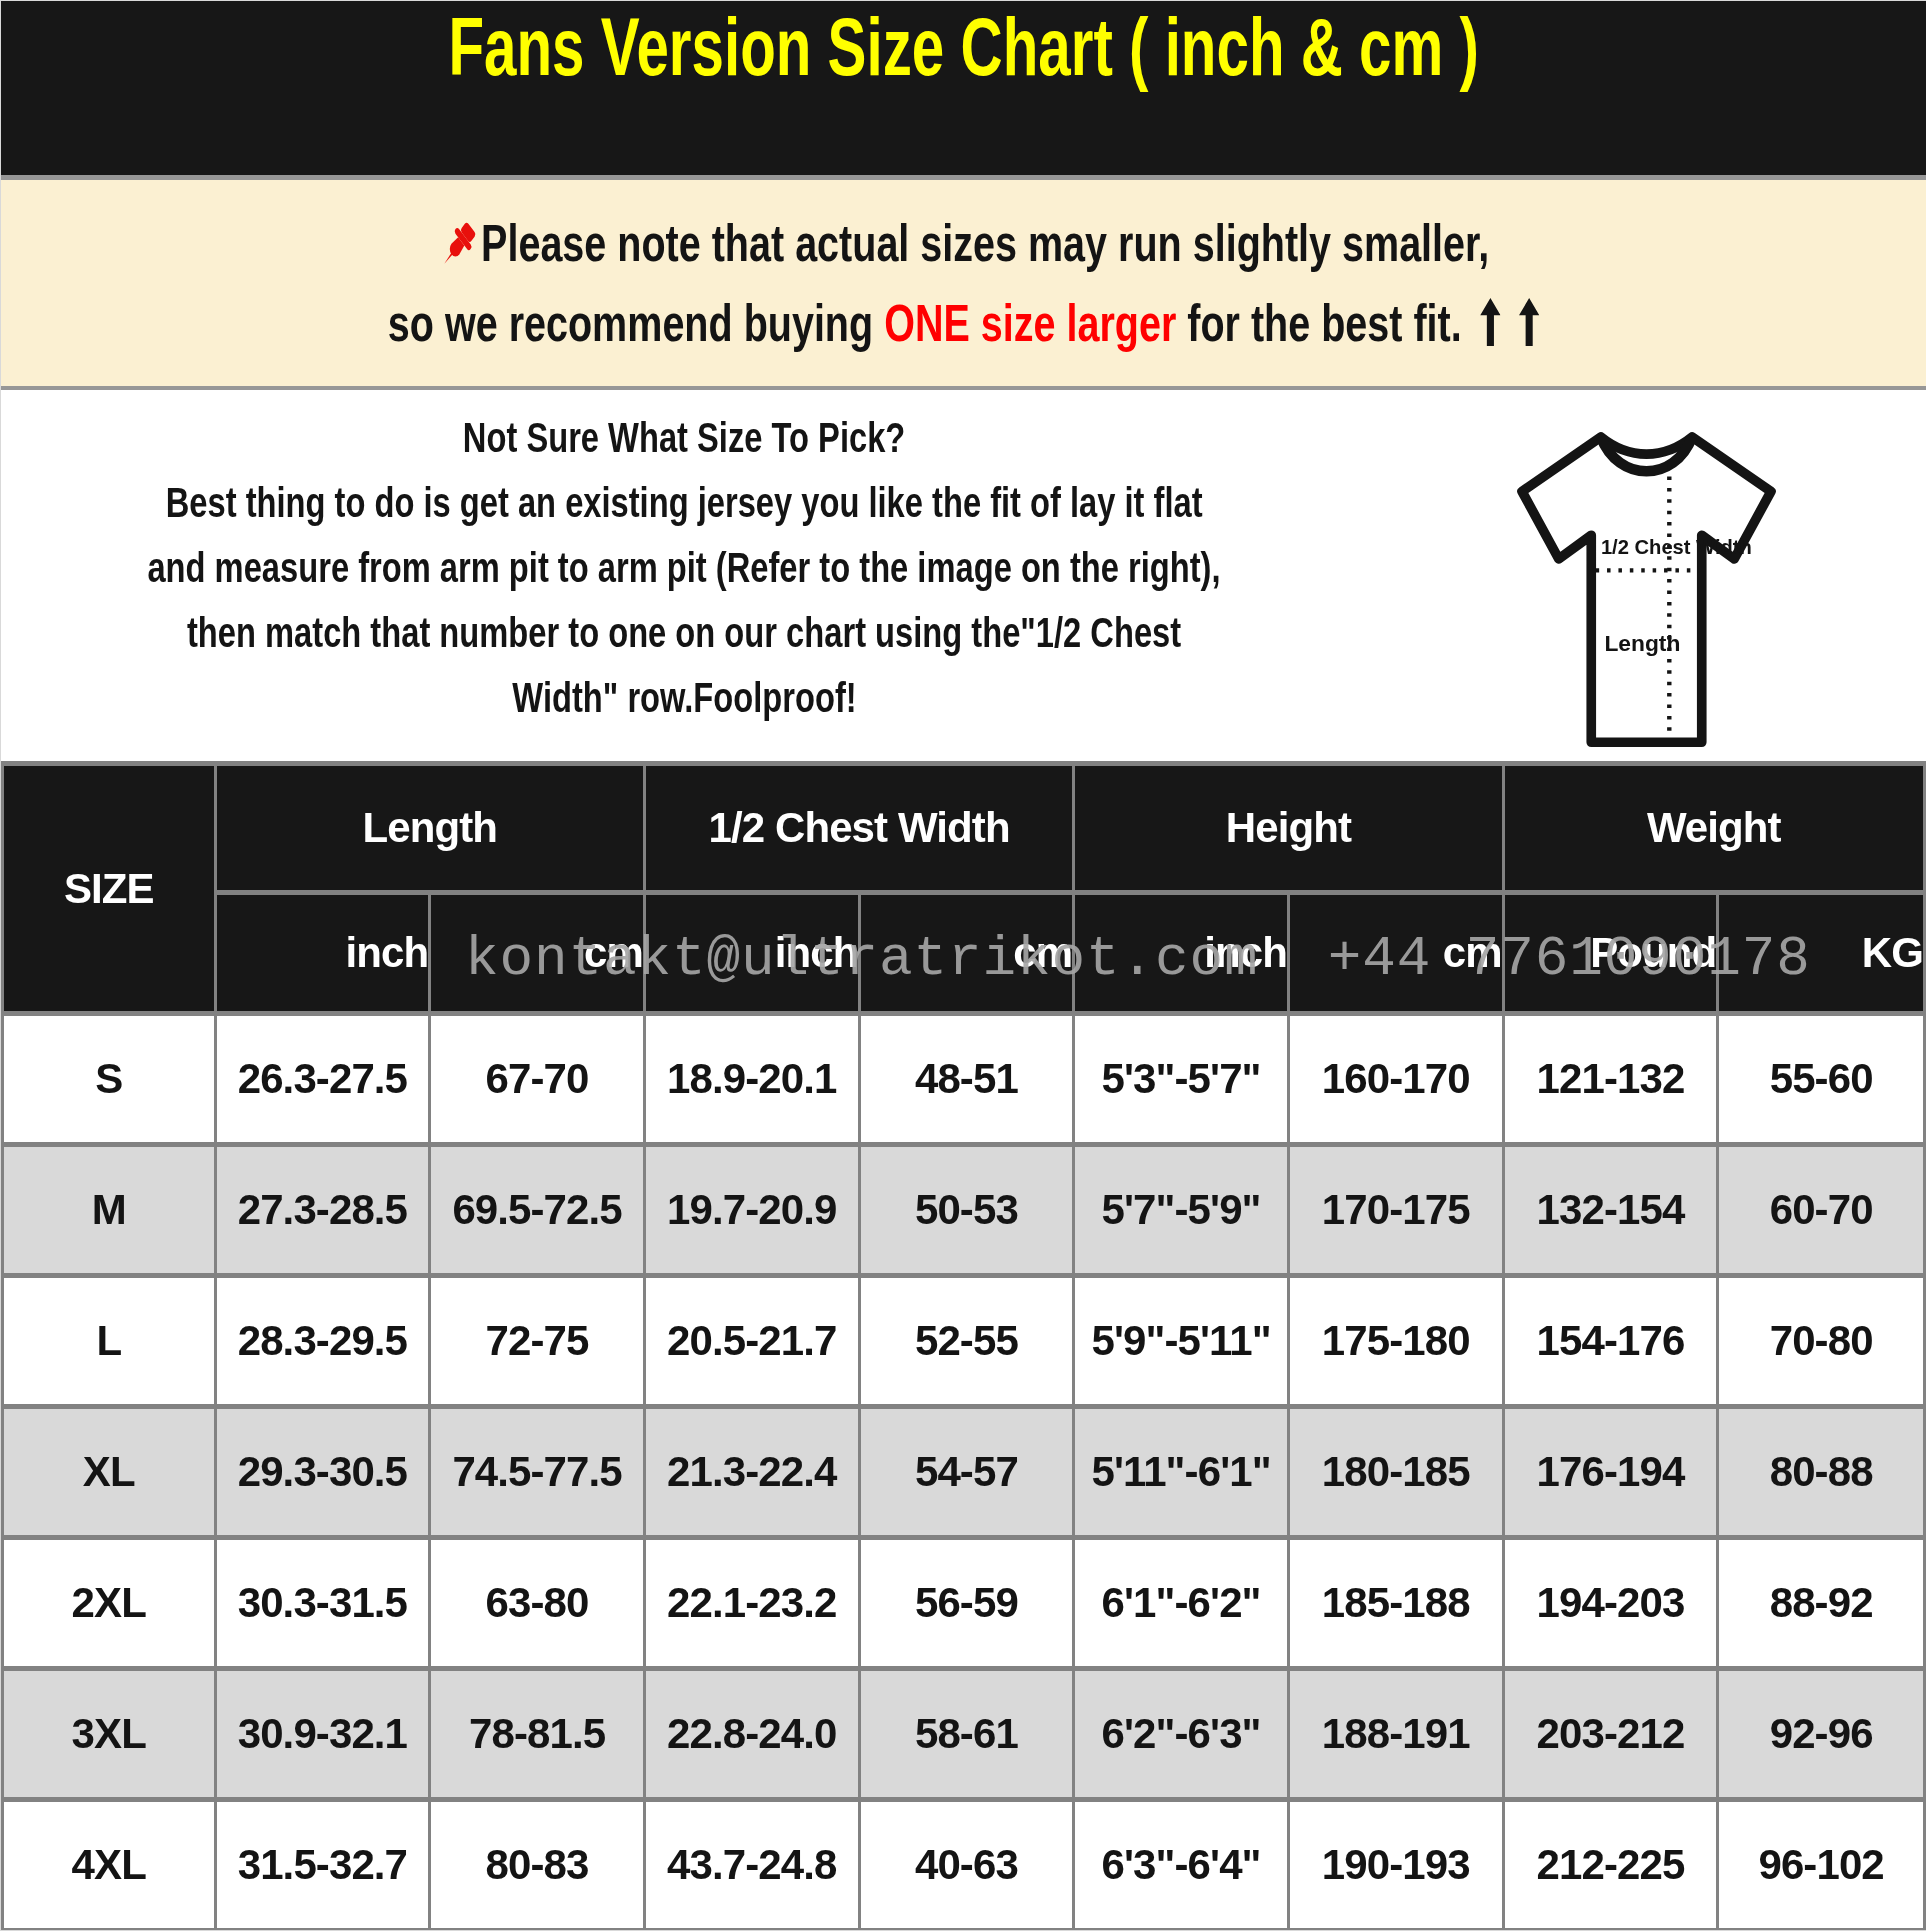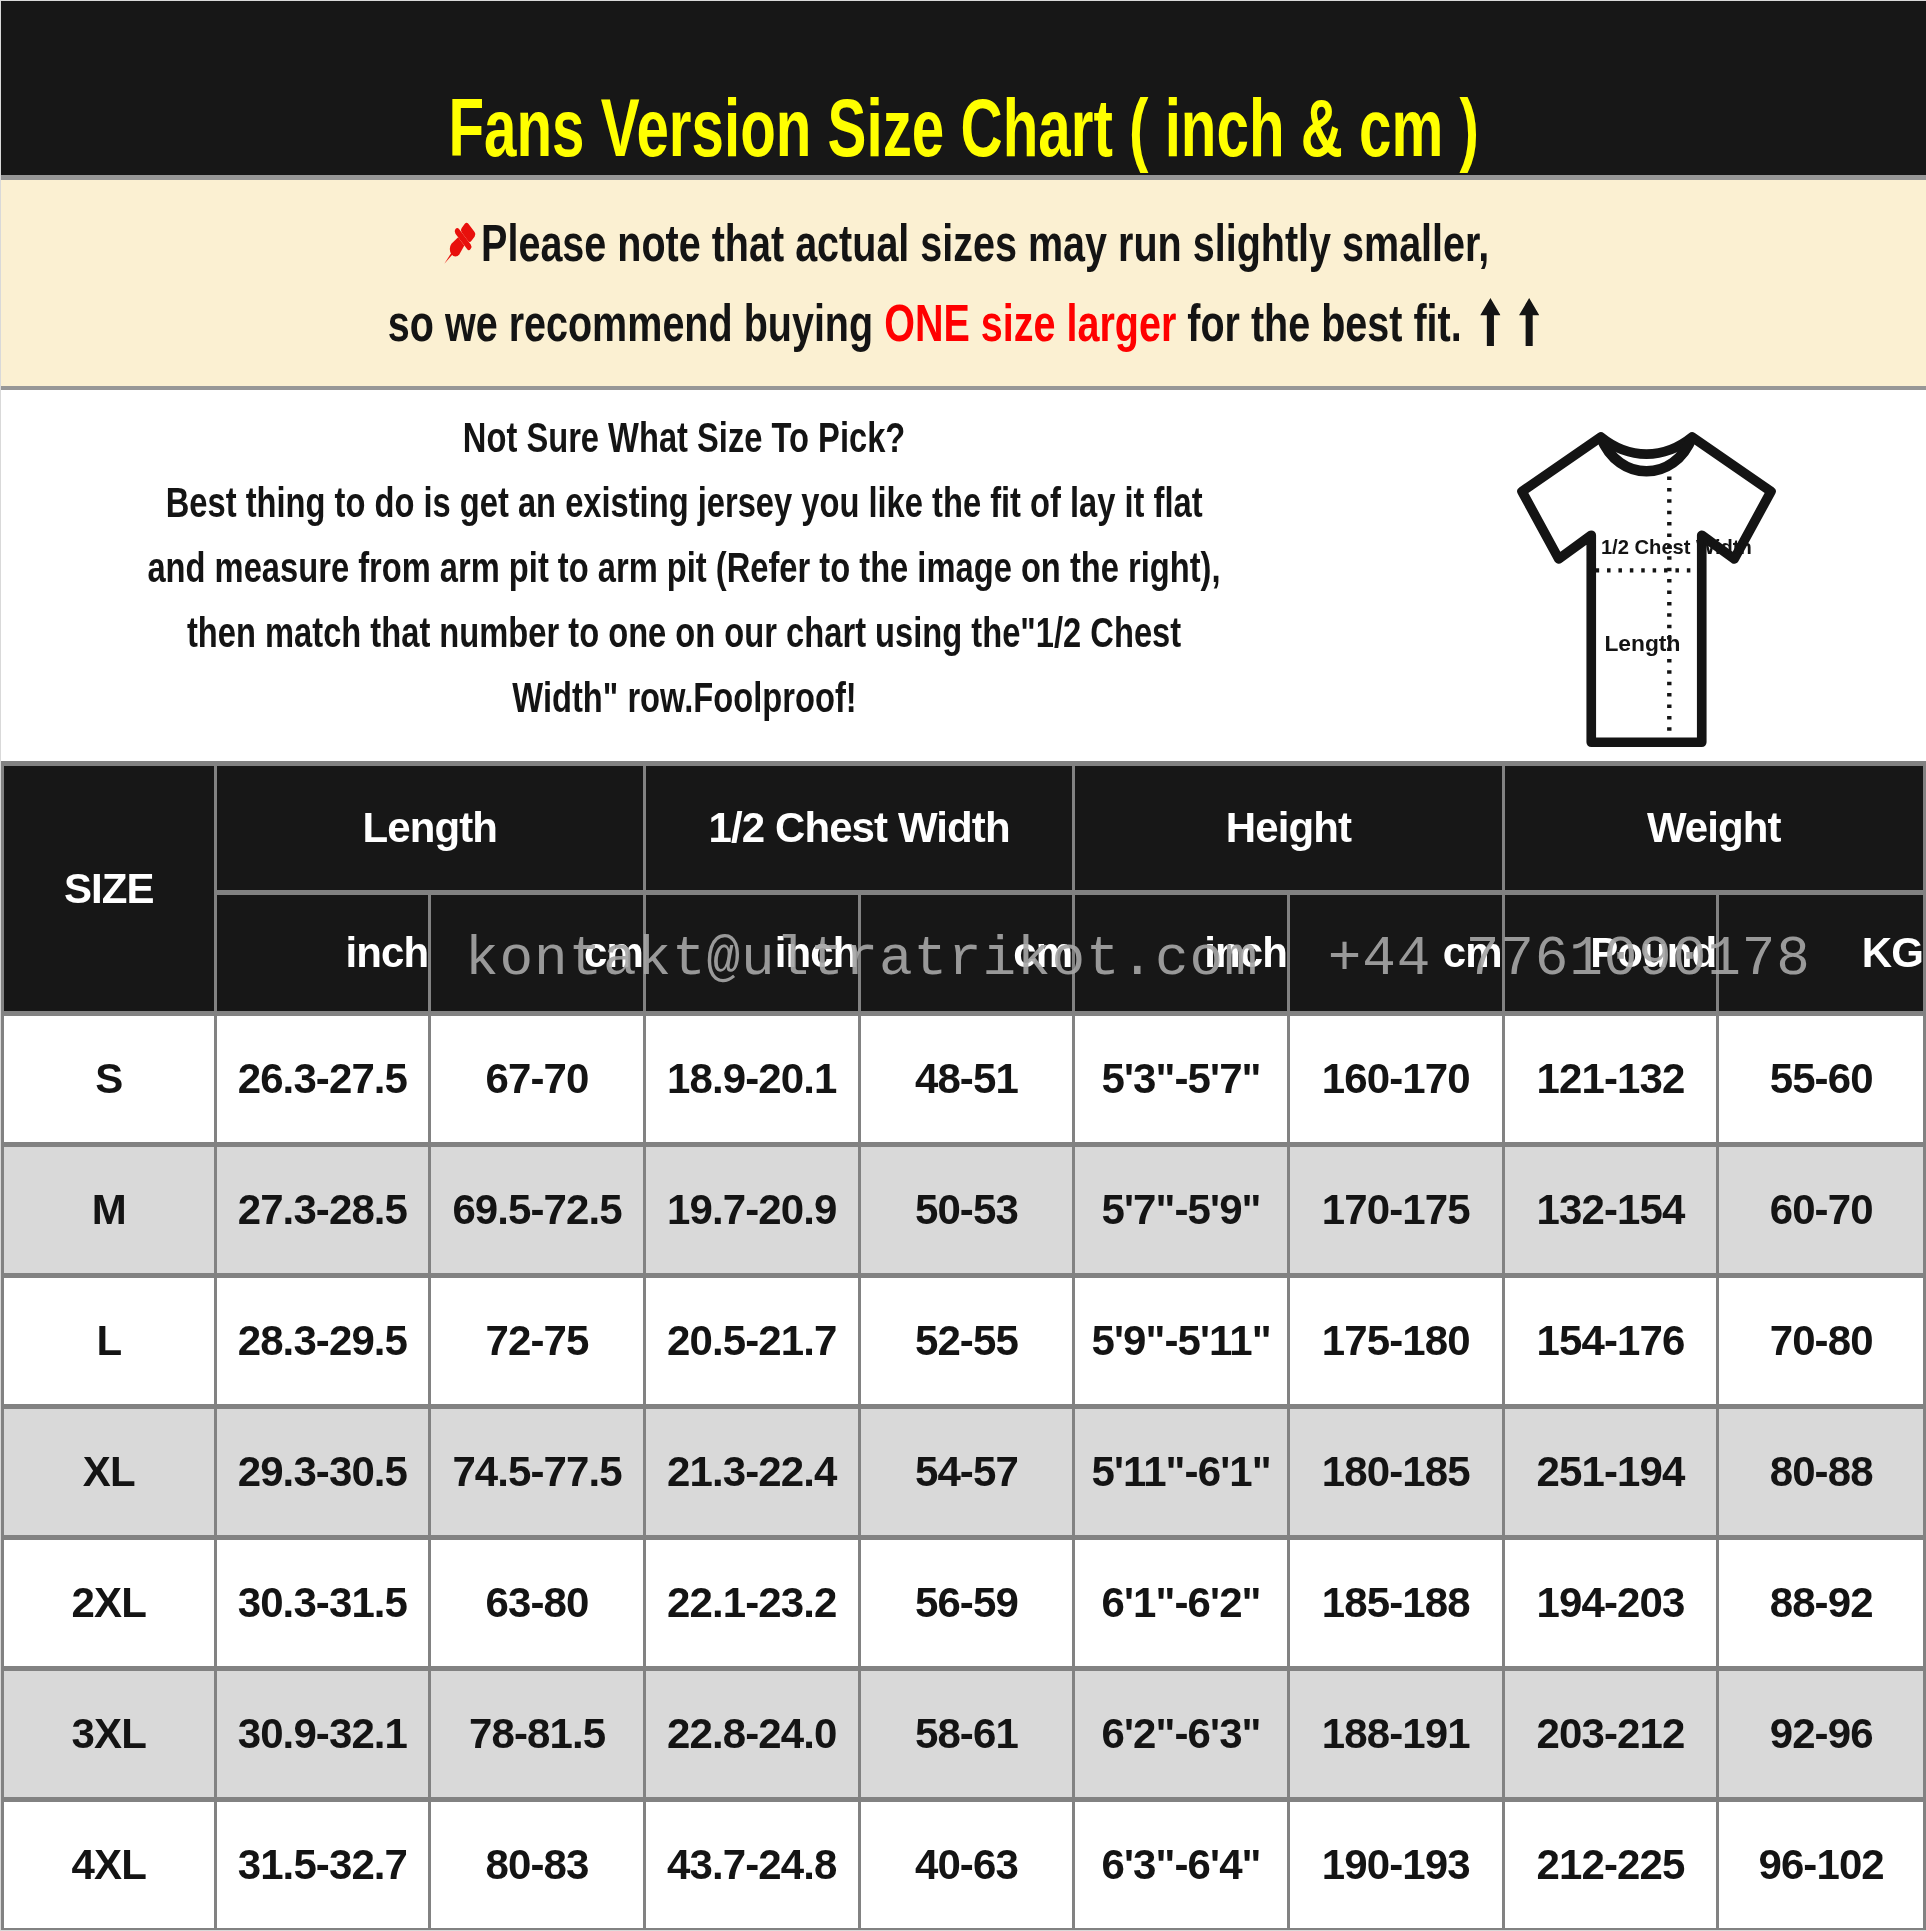--- a/index.html
+++ b/index.html
@@ -9,21 +9,21 @@
     box-sizing:border-box;
     border:1.8px solid #d9d9d9;
     background:#ffffff;
     font-family:"Liberation Sans","DejaVu Sans",sans-serif;
     font-weight:bold;color:#141414;
     overflow:hidden;
   }
   
   .title-bar{
     height:174px;background:#171717;
-    display:flex;align-items:flex-end;justify-content:center;
+    display:flex;align-items:flex-start;justify-content:center;
   }
   .title-text{
     color:#ffff00;font-size:81px;letter-spacing:0px;white-space:nowrap;
     display:inline-block;transform:scaleX(0.72);transform-origin:50% 50%;
   }
   .sep{height:4.6px;background:#979797;}
   
   .note{
     height:206px;background:#fbf0d2;
     display:flex;flex-direction:column;align-items:center;justify-content:center;
@@ -188,21 +188,21 @@
         <td>70-80</td>
       </tr>
       <tr class="alt">
         <th>XL</th>
         <td>29.3-30.5</td>
         <td>74.5-77.5</td>
         <td>21.3-22.4</td>
         <td>54-57</td>
         <td>5'11"-6'1"</td>
         <td>180-185</td>
-        <td>251-194</td>
+        <td>176-194</td>
         <td>80-88</td>
       </tr>
       <tr>
         <th>2XL</th>
         <td>30.3-31.5</td>
         <td>63-80</td>
         <td>22.1-23.2</td>
         <td>56-59</td>
         <td>6'1"-6'2"</td>
         <td>185-188</td>

